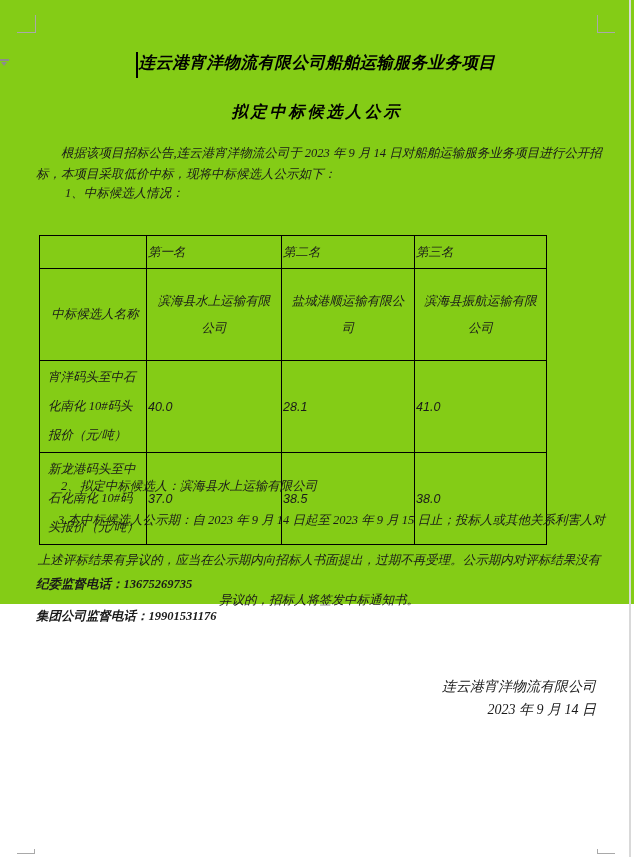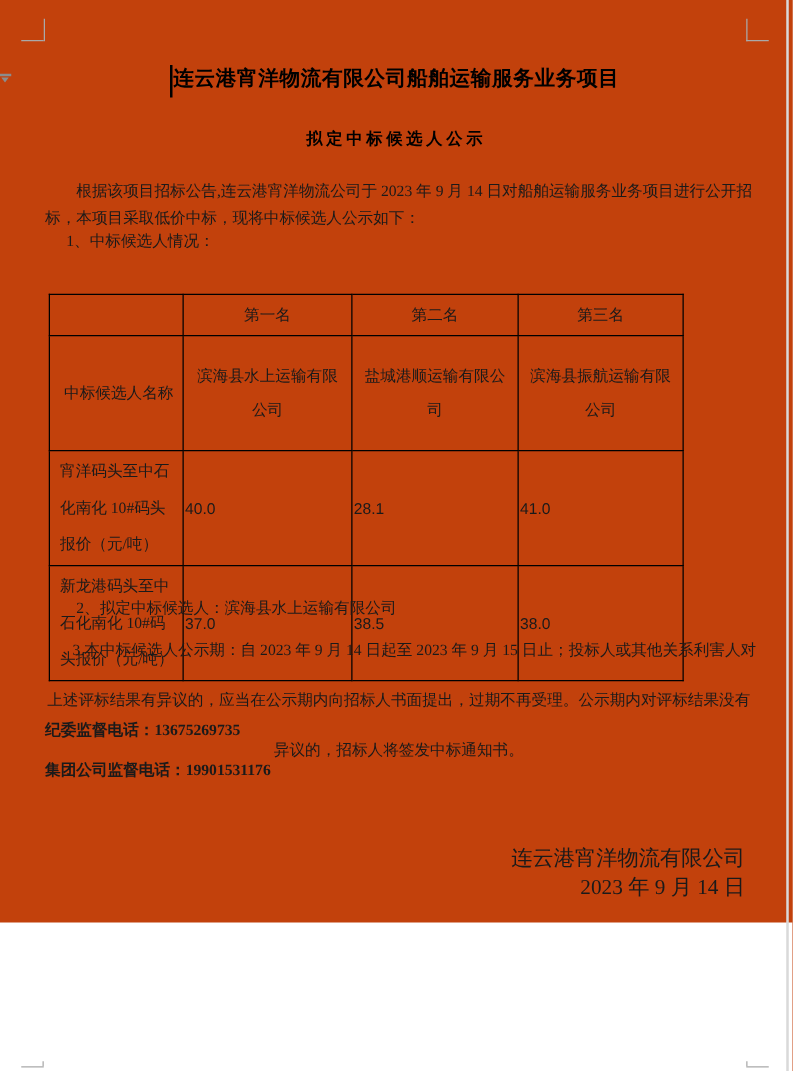--- a/index.html
+++ b/index.html
@@ -3,21 +3,21 @@
 <meta charset="utf-8">
 <style>
   html,body{margin:0;padding:0;}
   body{
     width:634px;height:857px;
     background:#ffffff;
     font-family:"Liberation Serif","DejaVu Serif",serif;
     color:#1a1a1a;
     overflow:hidden;
   }
-  .page{position:relative;width:634px;height:738px;background:#c2410c;}
+  .page{position:relative;width:634px;height:604px;background:#84cc16;font-style:italic;}
 
   
   .crop{position:absolute;background:#a9a9a9;}
   .crop-tl-v{left:35px;top:15px;width:1px;height:18px;}
   .crop-tl-h{left:17px;top:32px;width:18px;height:1px;}
   .crop-tr-v{left:597px;top:15px;width:1px;height:18px;}
   .crop-tr-h{left:597px;top:32px;width:18px;height:1px;}
   .crop-bl-h{left:17px;top:853px;width:18px;height:1px;}
   .crop-bl-v{left:34px;top:849px;width:1px;height:4px;}
   .crop-br-h{left:597px;top:853px;width:18px;height:1px;}
@@ -31,36 +31,36 @@
 
   
   .page-edge{position:absolute;left:629px;top:0;width:2px;height:857px;background:#d9d9d9;}
 
   
   .text-cursor{position:absolute;left:136px;top:52px;width:2px;height:26px;background:#000;}
 
   .title{position:absolute;top:52px;left:0;width:634px;text-align:center;
      font-size:16.5px;font-weight:bold;letter-spacing:0.5px;color:#000;}
   .subtitle{position:absolute;top:102px;left:0;width:634px;text-align:center;
-     font-size:13px;font-weight:bold;letter-spacing:3px;color:#000;}
+     font-size:16px;font-weight:bold;letter-spacing:3px;color:#000;}
 
   .para{font-size:12.5px;color:#1a1a1a;}
   .intro{position:absolute;top:143px;left:36px;width:572px;line-height:21px;text-indent:25px;}
-  .sec1{position:absolute;top:185px;left:28px;padding-left:25px;}
+  .sec1{position:absolute;top:185px;left:40px;padding-left:25px;}
   .sec2{position:absolute;top:478px;left:36px;padding-left:25px;}
   .sec3{position:absolute;top:500px;left:32px;width:574px;line-height:40px;text-indent:25px;text-align:center;}
   .phone{position:absolute;left:36px;font-weight:bold;}
   .phone1{top:576px;}
   .phone2{top:608px;}
-  .signature{position:absolute;top:675px;left:0;width:596px;text-align:right;line-height:23px;font-size:17px;}
+  .signature{position:absolute;top:675px;left:0;width:596px;text-align:right;line-height:23px;font-size:14px;}
 
   
   table.cand{position:absolute;top:235px;left:39px;border-collapse:collapse;table-layout:fixed;}
   table.cand td{border:1px solid #000;font-size:12.5px;color:#1a1a1a;overflow:hidden;}
-  tr.r-head td{height:30px;text-align:center;vertical-align:middle;}
+  tr.r-head td{height:30px;text-align:left;vertical-align:middle;}
   tr.r-name td{height:59px;}
   tr.r-p1 td{height:65px;}
   tr.r-p2 td{height:69px;}
   td.lbl{text-align:center;vertical-align:middle;padding-left:10px;padding-right:6px;}
   td.lbl-sm{font-size:11px;line-height:29px;vertical-align:top;padding:2px 6px 2px 8px;text-align:left;}
   td.val{text-align:center;vertical-align:middle;line-height:27px;padding:16px 8px;}
   td.num{text-align:left;vertical-align:middle;font-family:"Liberation Sans","DejaVu Sans",sans-serif;
      font-size:12.5px;padding-right:22px;}
 </style>
 </head>

